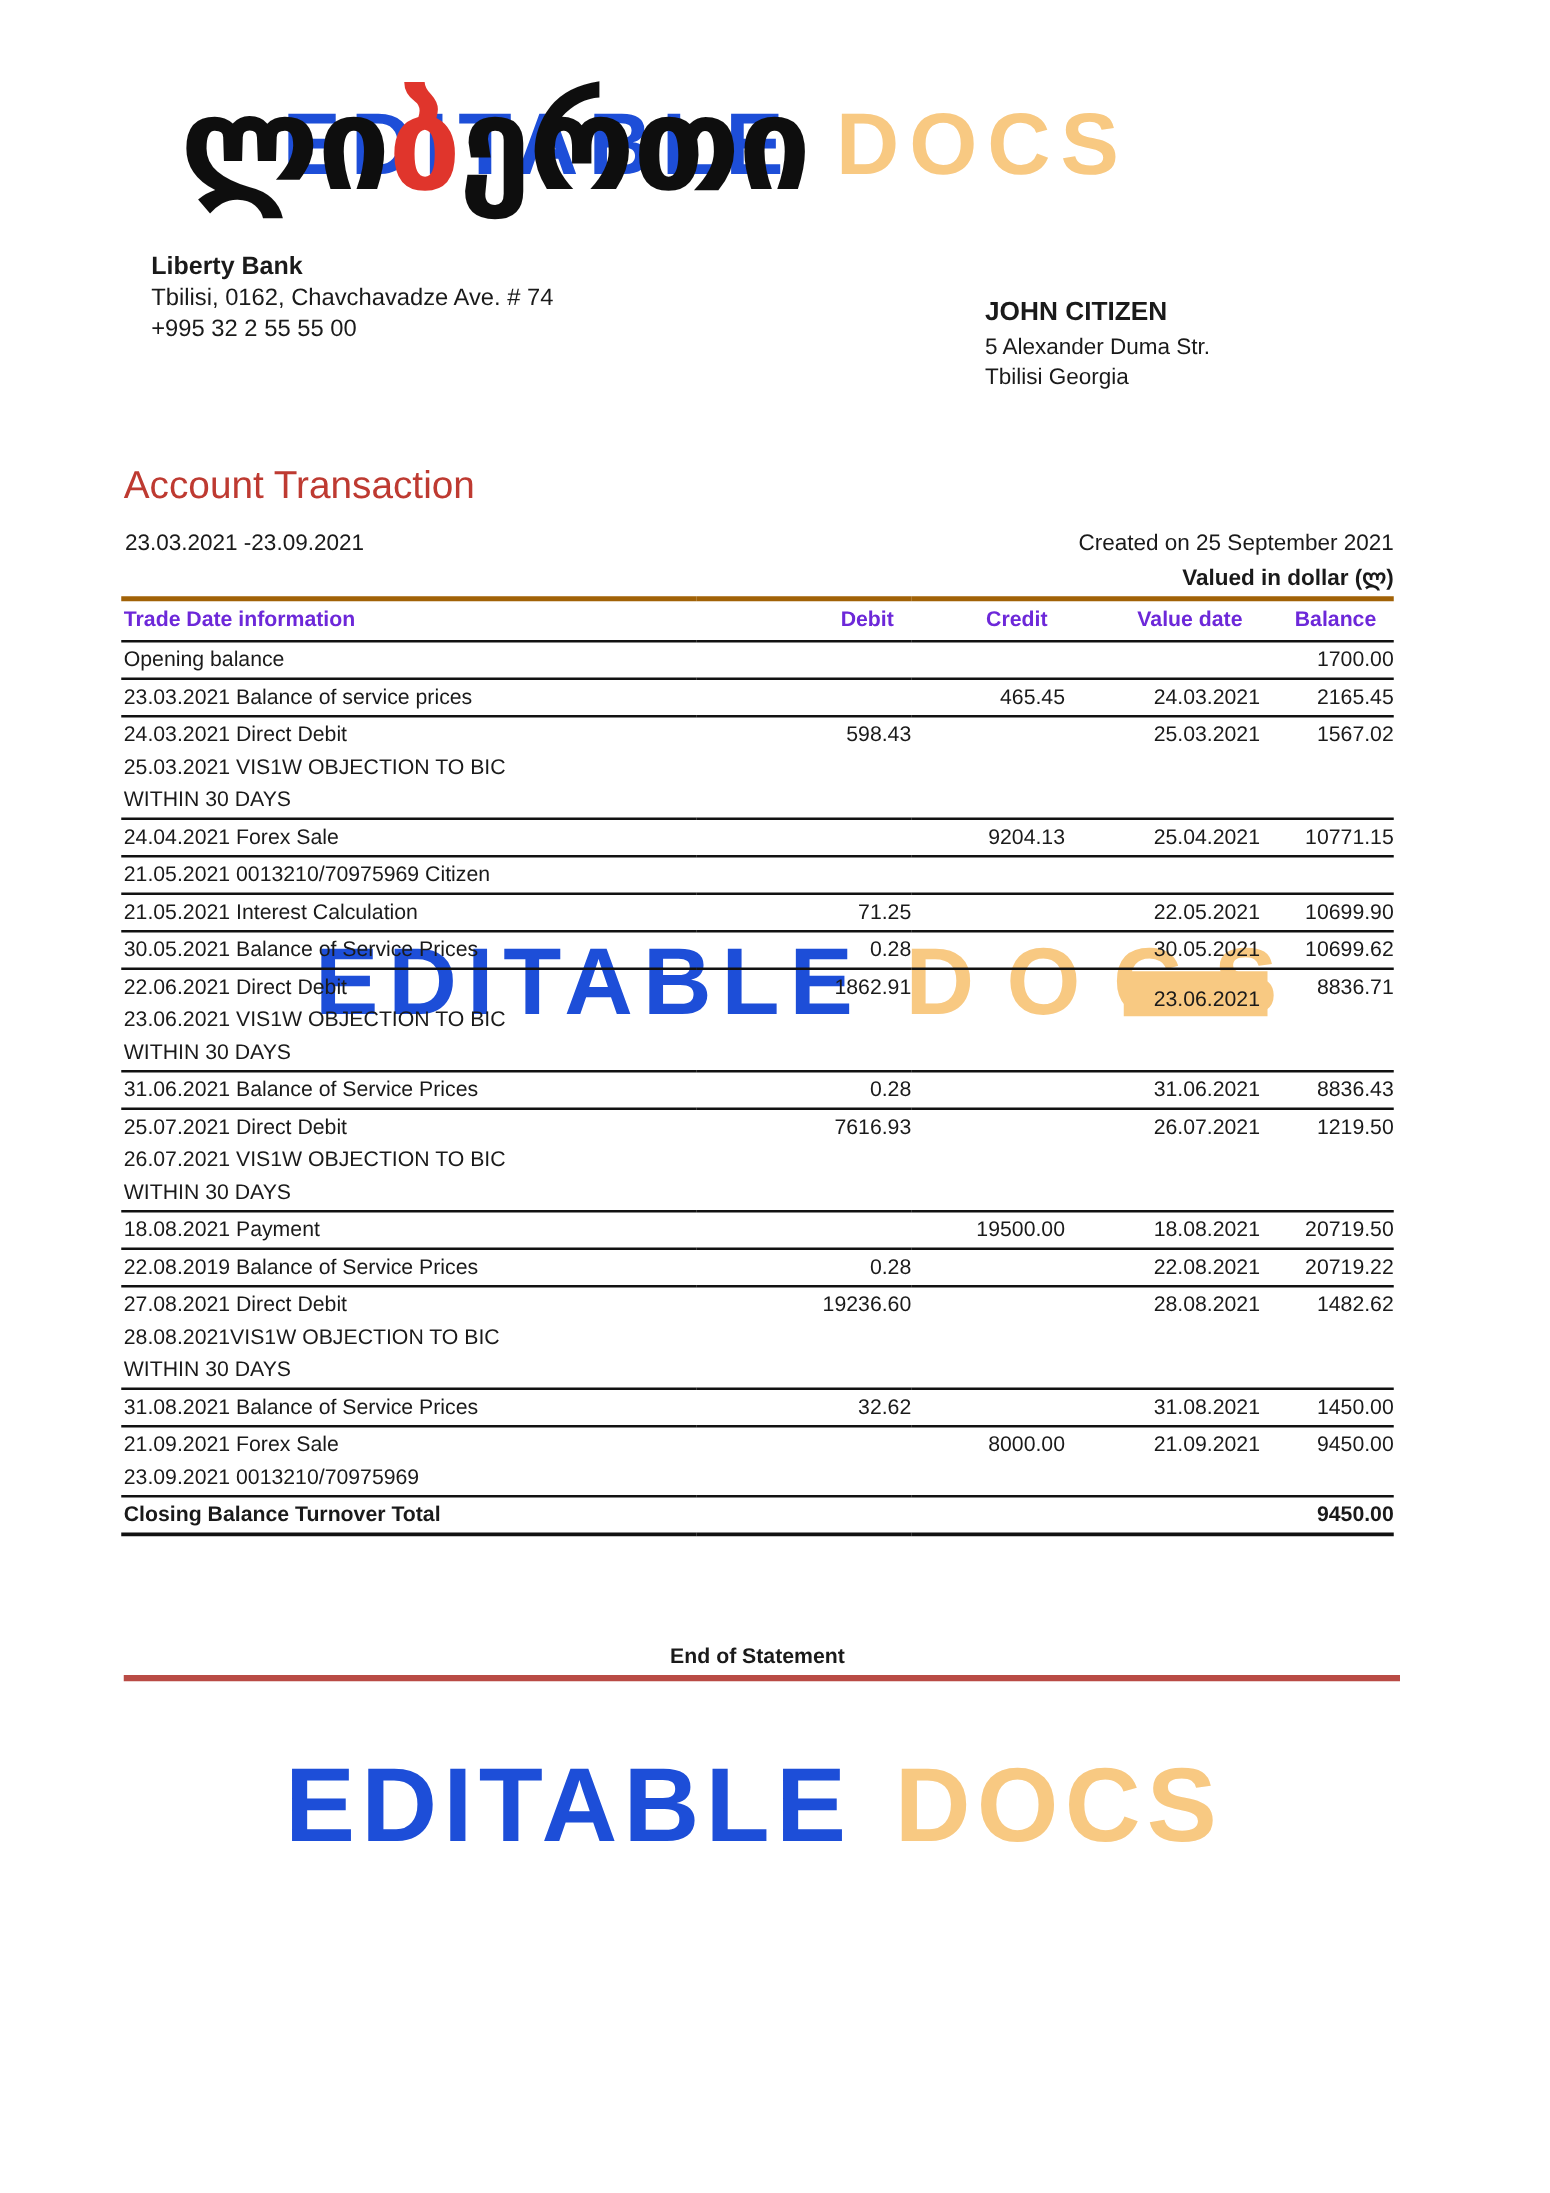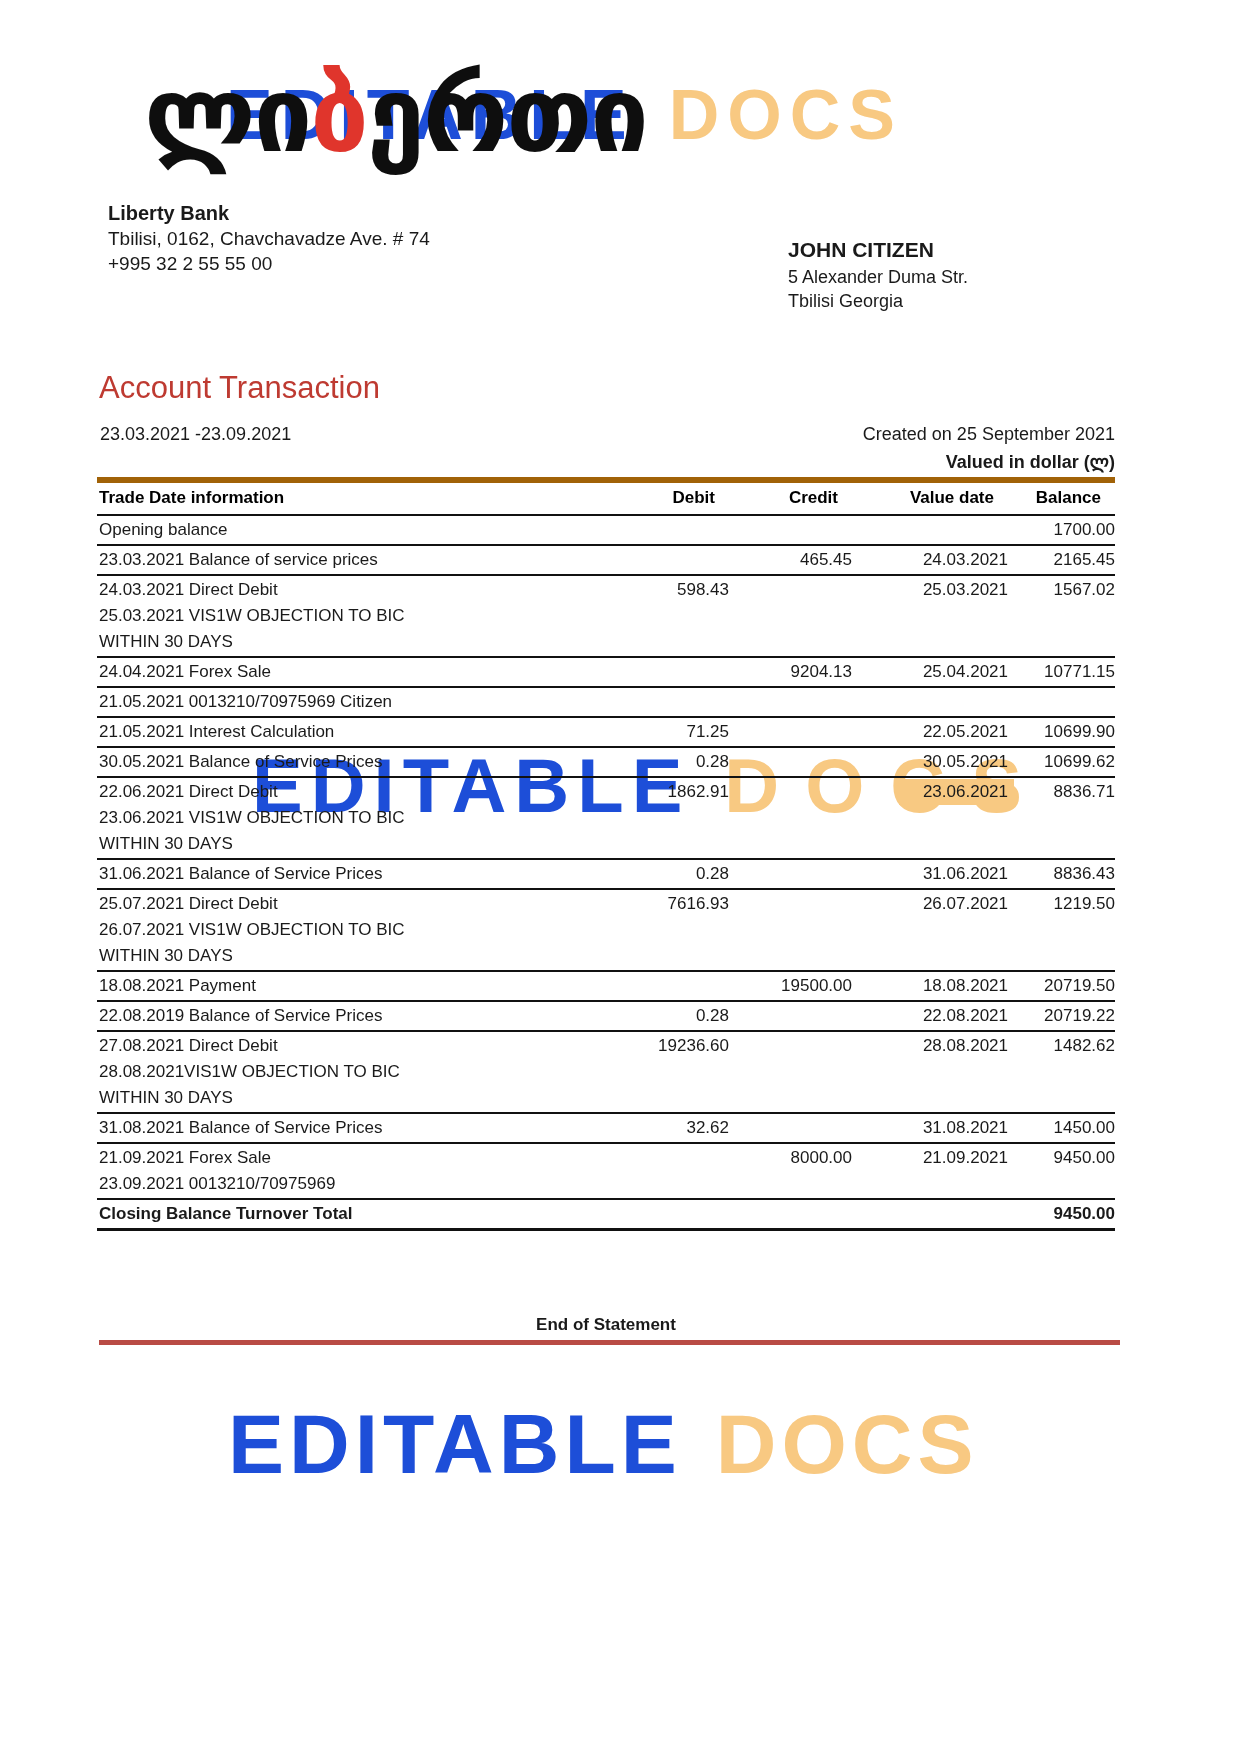--- a/index.html
+++ b/index.html
@@ -16,49 +16,49 @@
   .wm-mid    { left:252px; top:748px;  font-size:76px; }
   .wm-mid .w2 { letter-spacing:26px; }
   .wm-bottom { left:228px; top:1402px; font-size:84px; letter-spacing:5px; }
 
   
   .logo { position:absolute; left:96px; top:56px; z-index:2;
           font-family:"DejaVu Sans", sans-serif; font-weight:700;
           font-size:104px; line-height:1.15; letter-spacing:-2px; color:#0e0e0e;margin-left:48px; }
   .logo .red { color:#e0352c; }
 
-  .bank-info { position:absolute; left:108px; top:200px; z-index:2;
+  .bank-info { position:absolute; left:121px; top:200px; z-index:2;
                font-size:19px; line-height:1.32; }
   .bank-name { font-weight:700; font-size:20px; }
 
   .customer { position:absolute; left:788px; top:236px; z-index:2;
               font-size:18px; line-height:1.3; }
   .customer-name { font-weight:700; font-size:21px; margin-bottom:3px; }
 
   
   .title { position:absolute; left:99px; top:370px; z-index:2;
            font-size:31px; color:#be3a31;text-align:center; }
   .meta-period  { position:absolute; left:100px;  top:424px; font-size:18px; z-index:2;text-align:center; }
   .meta-created { position:absolute; right:125px; top:424px; font-size:18px; z-index:2; }
   .meta-valued  { position:absolute; right:125px; top:451px; font-size:18px;
                   font-weight:700; z-index:2; }
 
   
   .table-wrap { position:absolute; left:97px; top:477px; width:1018px; z-index:2; }
   table { width:100%; border-collapse:collapse; font-size:17px; table-layout:fixed; }
-  thead th { color:#000000; font-weight:700; text-align:right;
-             border-top:6px solid #a16207; border-bottom:2px solid #111;
+  thead th { color:#6d28d9; font-weight:700; text-align:right;
+             border-top:4px solid #a16207; border-bottom:2px solid #111;
              padding:5px 14px 6px 0; font-size:17px; }
   thead th.c-info { text-align:left; padding-left:2px; padding-right:0; }
   tbody td { padding:1px 0 1px; vertical-align:top;
              border-bottom:2px solid #111; line-height:26px; }
   tbody td.c-info { padding-left:2px; }
   td.num { text-align:right; }
   tr.bold-row td { font-weight:700; border-bottom:3px solid #111; }
-  .hl { background:#f8c982; display:inline-block; padding:0 6px 0 24px; margin-right:-6px; }
+  .hl { background:#f8c982; display:inline-block; padding:10px 6px 0 24px; margin-right:-6px; }
 
   
   .end-note { position:absolute; left:97px; top:1315px; width:1018px; z-index:2;
               text-align:center; font-weight:700; font-size:17px; }
   .red-line { position:absolute; left:99px; top:1340px; width:1021px; height:5px;
               background:#b94b45; z-index:2; }
 </style>
 </head>
 <body>
 

